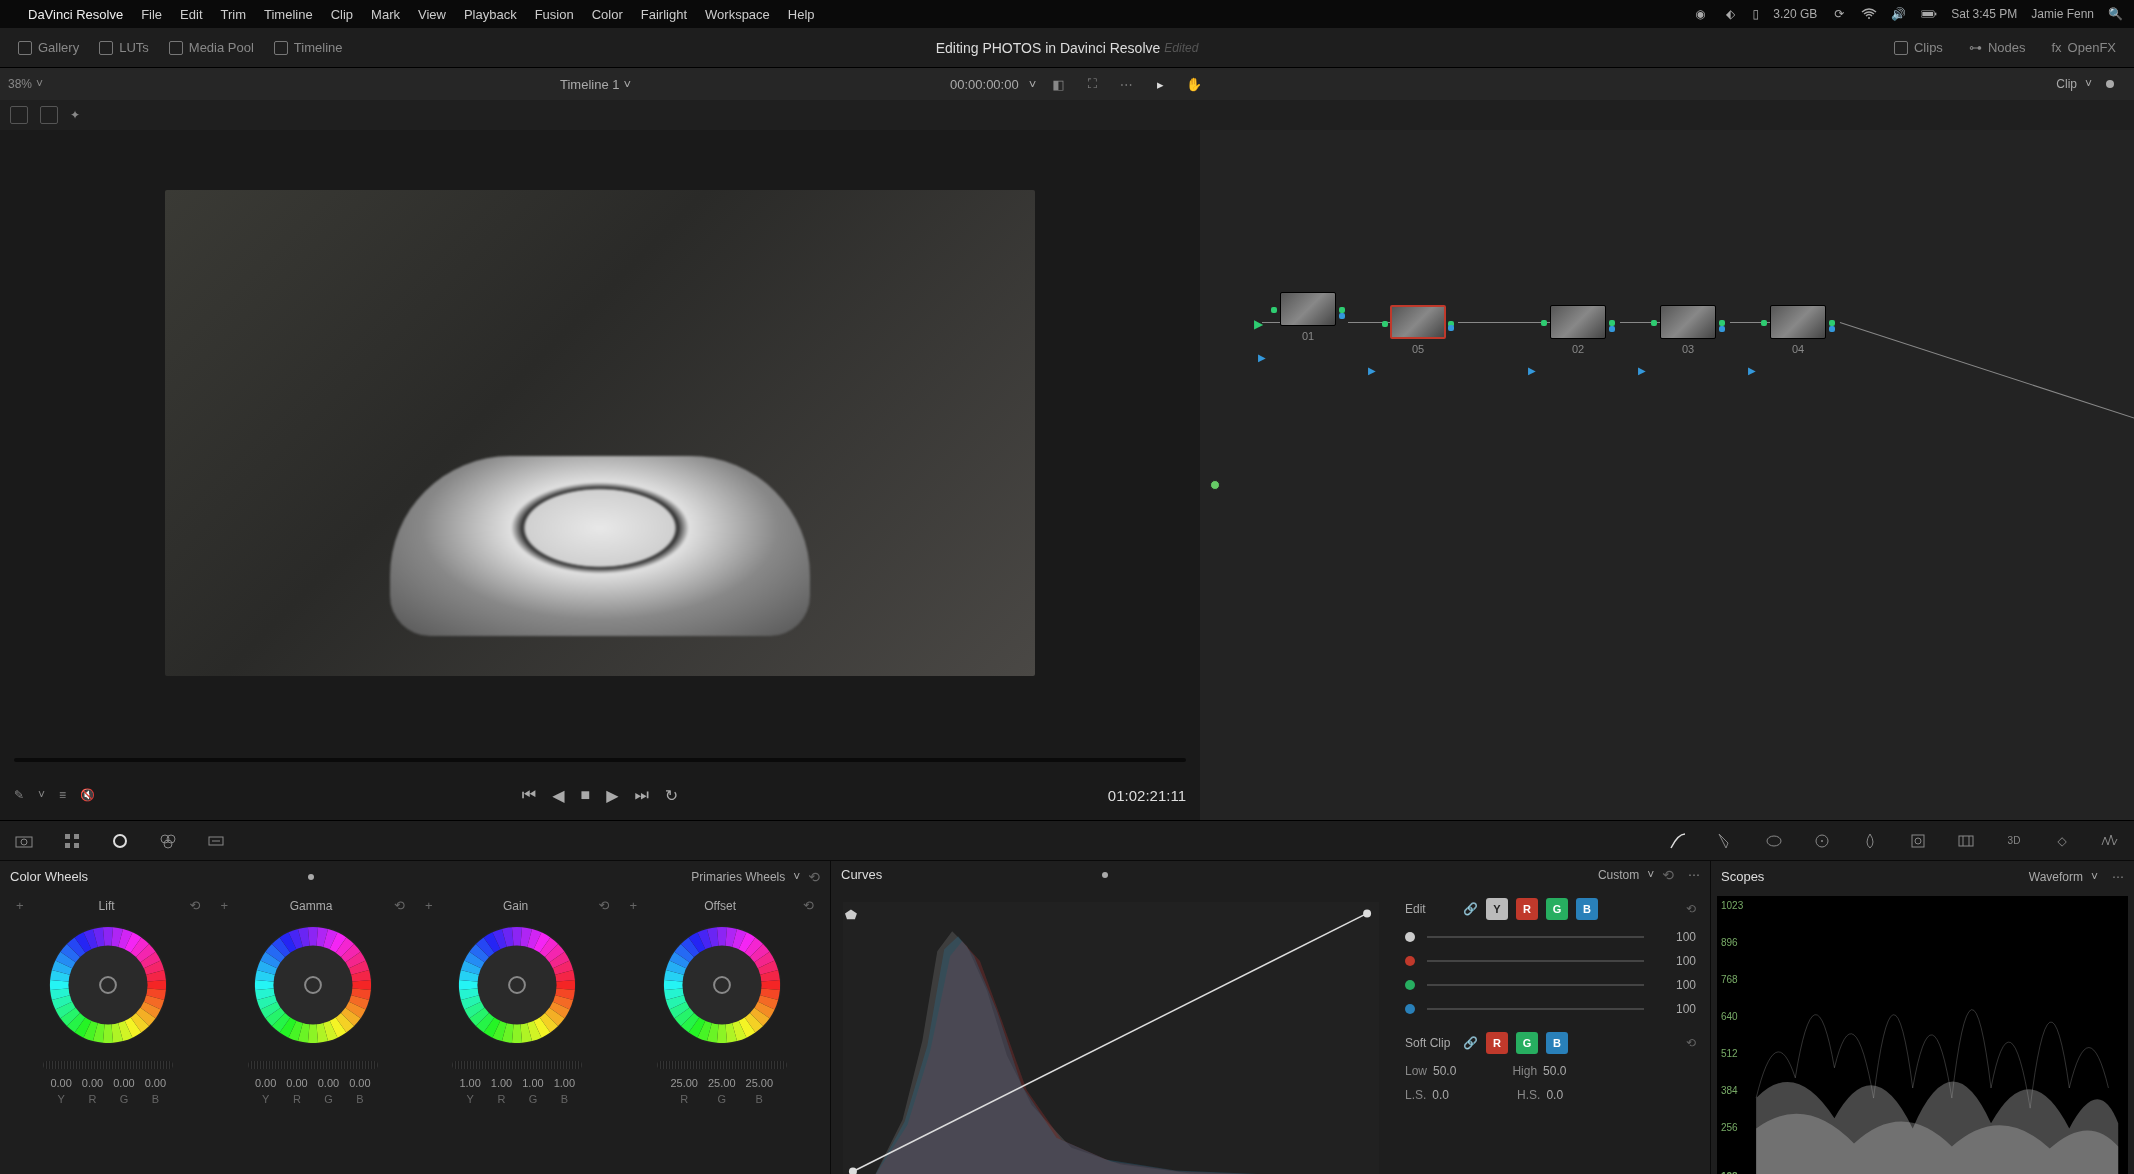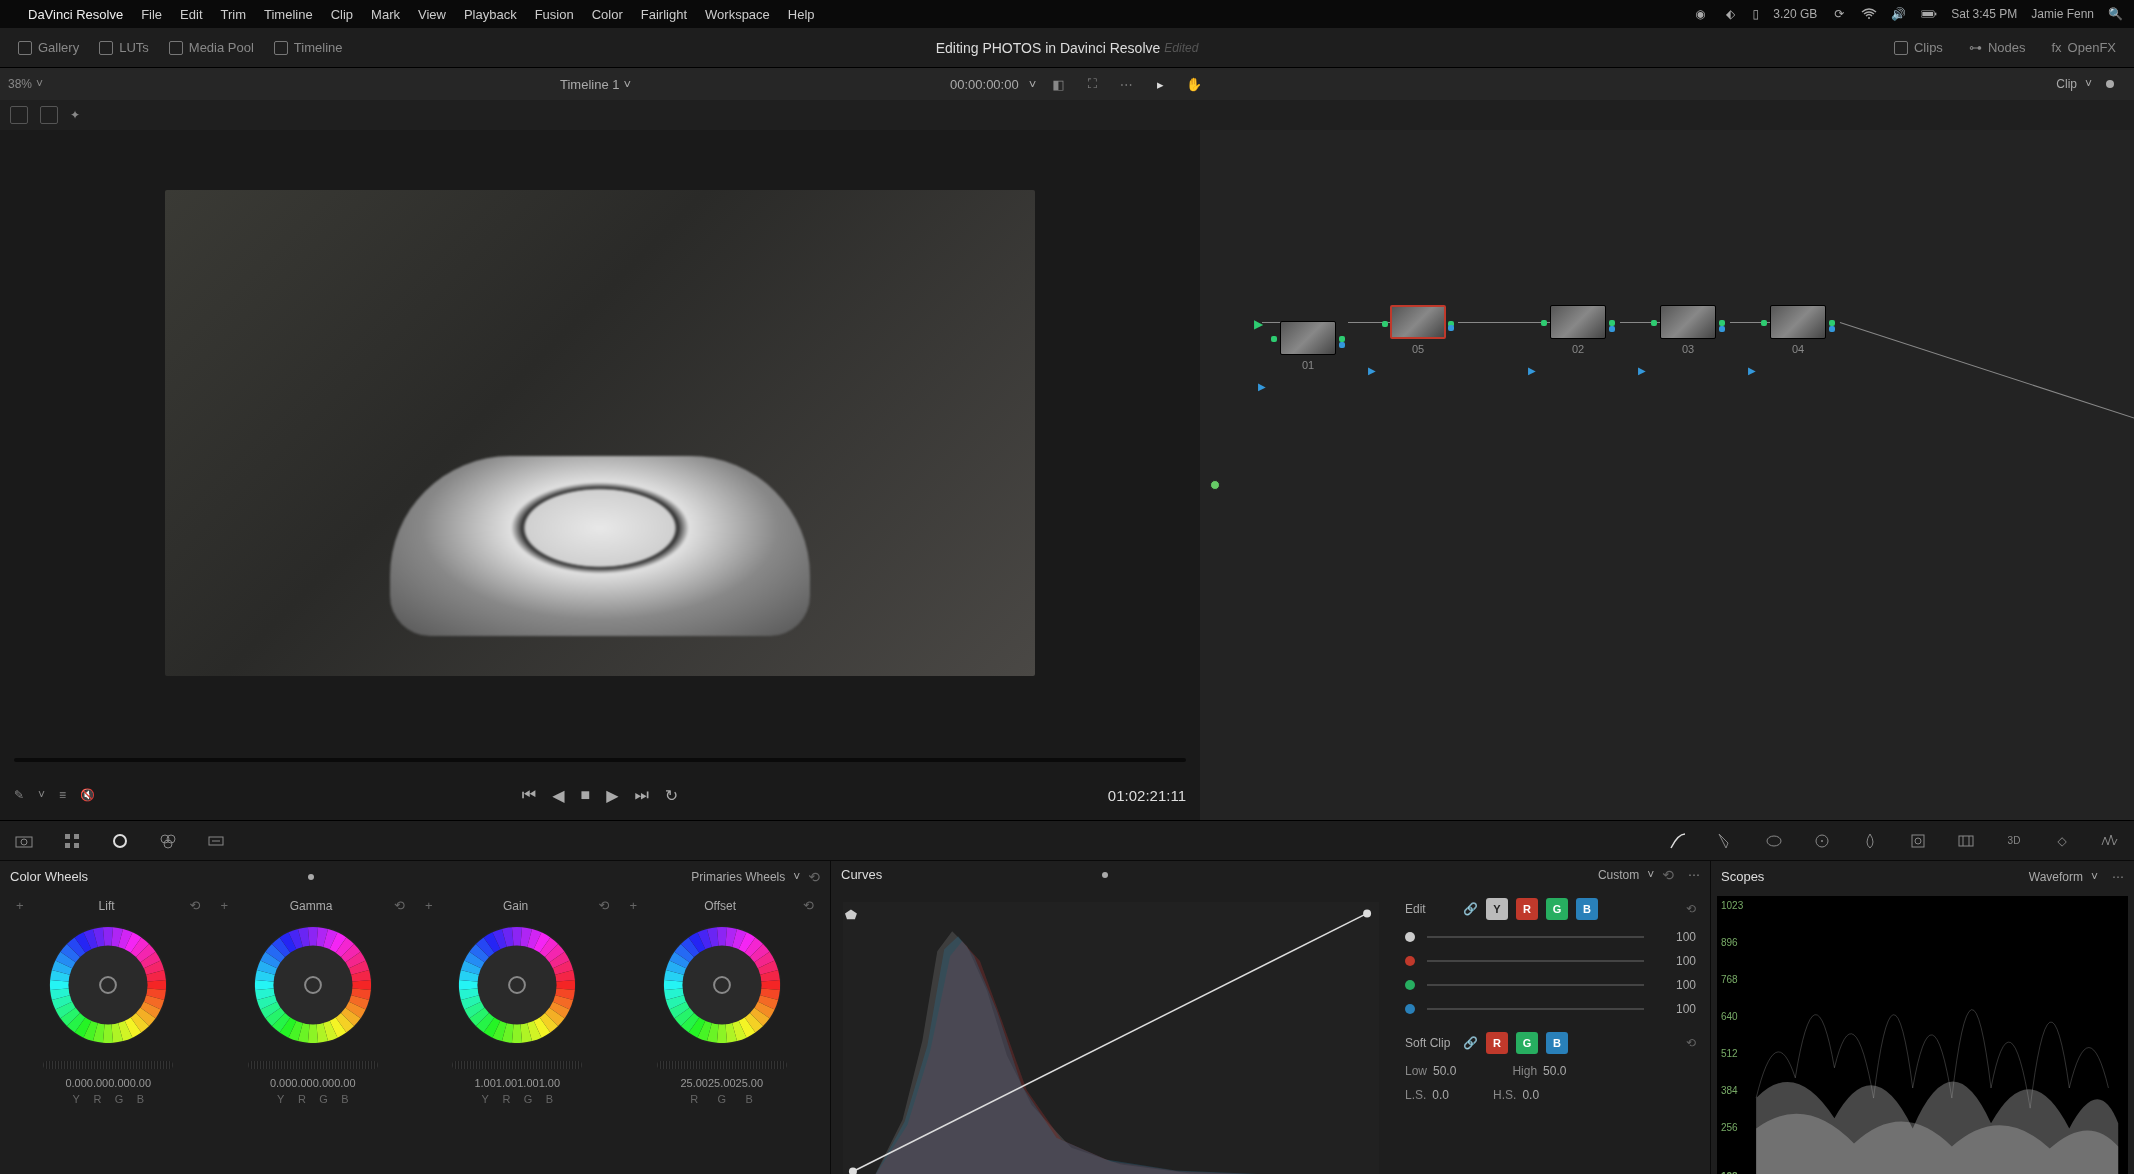--- a/index.html
+++ b/index.html
@@ -79,21 +79,21 @@
 .panel-curves { width: 880px; background: #1e1e1e; border-left: 1px solid #0a0a0a; display: flex; flex-direction: column; }
 .panel-scopes { flex: 1; background: #1e1e1e; border-left: 1px solid #0a0a0a; display: flex; flex-direction: column; }
 
 .wheels-row { display: flex; padding: 6px 10px; gap: 8px; flex: 1; }
 .wheel-cell { flex: 1; display: flex; flex-direction: column; align-items: center; }
 .wheel-head { display: flex; width: 100%; justify-content: space-between; align-items: center; margin-bottom: 6px; padding: 0 6px; }
 .wheel-head .wh-label { color: #aaa; font-size: 12px; }
 .wheel-head .wh-ico { color: #666; font-size: 13px; cursor: pointer; }
 .wheel-svg { width: 132px; height: 132px; }
 .wheel-slider { width: 130px; height: 8px; background: repeating-linear-gradient(90deg, #333 0, #333 1px, #1a1a1a 1px, #1a1a1a 3px); margin-top: 10px; border-radius: 4px; }
-.wheel-vals { display: flex; margin-top: 8px; }
+.wheel-vals { display: flex; gap: 10px; margin-top: 8px; }
 .wheel-vals .wv { text-align: center; }
 .wheel-vals .wv .num { color: #999; font-size: 11px; }
 .wheel-vals .wv .ch { color: #666; font-size: 11px; margin-top: 4px; }
 
 .curves-body { flex: 1; display: flex; }
 .curves-graph { width: 560px; position: relative; padding: 12px; }
 .curves-controls { flex: 1; padding: 10px 14px; }
 .ctrl-row { display: flex; align-items: center; gap: 8px; margin-bottom: 10px; }
 .ctrl-row .lbl { width: 50px; color: #aaa; font-size: 12px; }
 .ch-btn { width: 22px; height: 22px; display: flex; align-items: center; justify-content: center; font-size: 11px; font-weight: 600; border-radius: 3px; cursor: pointer; }
@@ -253,21 +253,21 @@
     <span class="start-tri" style="left:54px;top:187px">▶</span>
     <div class="green-dot" style="left:10px;top:350px"></div>
 
     <div class="node-link" style="left:62px;top:192px;width:20px"></div>
     <div class="node-link" style="left:148px;top:192px;width:44px"></div>
     <div class="node-link" style="left:258px;top:192px;width:96px"></div>
     <div class="node-link" style="left:420px;top:192px;width:44px"></div>
     <div class="node-link" style="left:530px;top:192px;width:44px"></div>
     <div class="node-end-line" style="left:640px;top:192px;width:380px;transform:rotate(18deg)"></div>
     <div id="node-container">
-        <div class="node" style="left: 80px; top: 191px;">
+        <div class="node" style="left: 80px; top: 162px;">
     <div class="node-thumb">
       <span class="node-conn-in"></span>
       <span class="node-conn-out"></span>
       <span class="node-conn-outB"></span>
     </div>
     <span class="node-label">01</span>
     <span class="node-tri">▶</span>
   </div>
         <div class="node selected" style="left: 190px; top: 175px;">
     <div class="node-thumb">
@@ -778,21 +778,21 @@
           <span class="ch-btn g">G</span>
           <span class="ch-btn b">B</span>
           <span class="reset" style="margin-left:auto;color:#666">⟲</span>
         </div>
         <div class="sc-row">
           <div class="sc-cell"><span class="l">Low</span><span class="v">50.0</span></div>
           <div class="sc-cell" style="margin-left:40px"><span class="l">High</span><span class="v">50.0</span></div>
         </div>
         <div class="sc-row">
           <div class="sc-cell"><span class="l">L.S.</span><span class="v">0.0</span></div>
-          <div class="sc-cell" style="margin-left:28px"><span class="l">H.S.</span><span class="v">0.0</span></div>
+          <div class="sc-cell" style="margin-left:52px"><span class="l">H.S.</span><span class="v">0.0</span></div>
         </div>
       </div>
     </div>
   </div>
 
   <div class="panel-scopes">
     <div class="sec-header">
       <span class="title">Scopes</span>
       <div class="drop">
           <span>Waveform</span>

